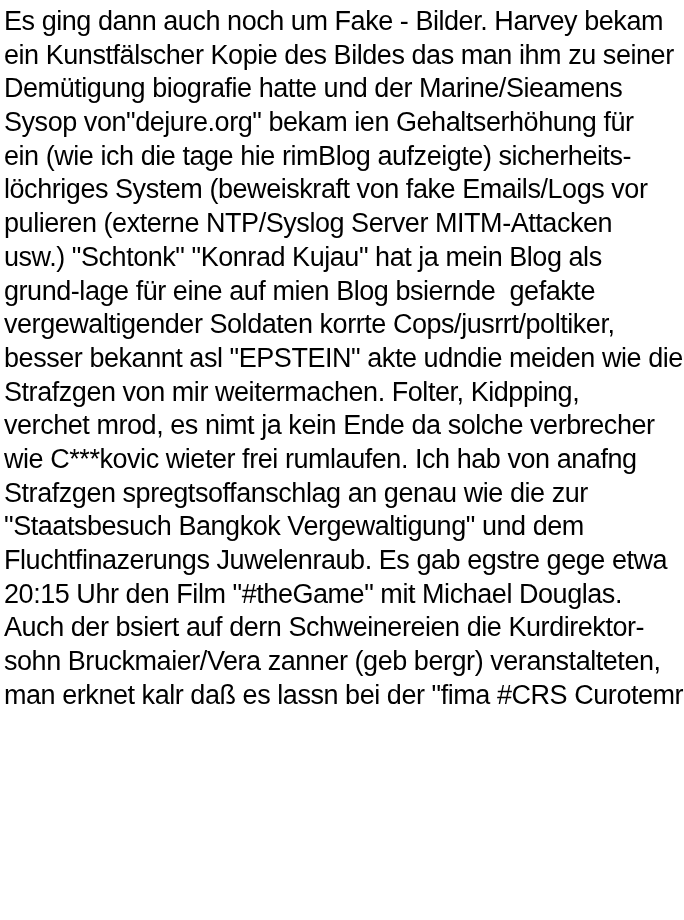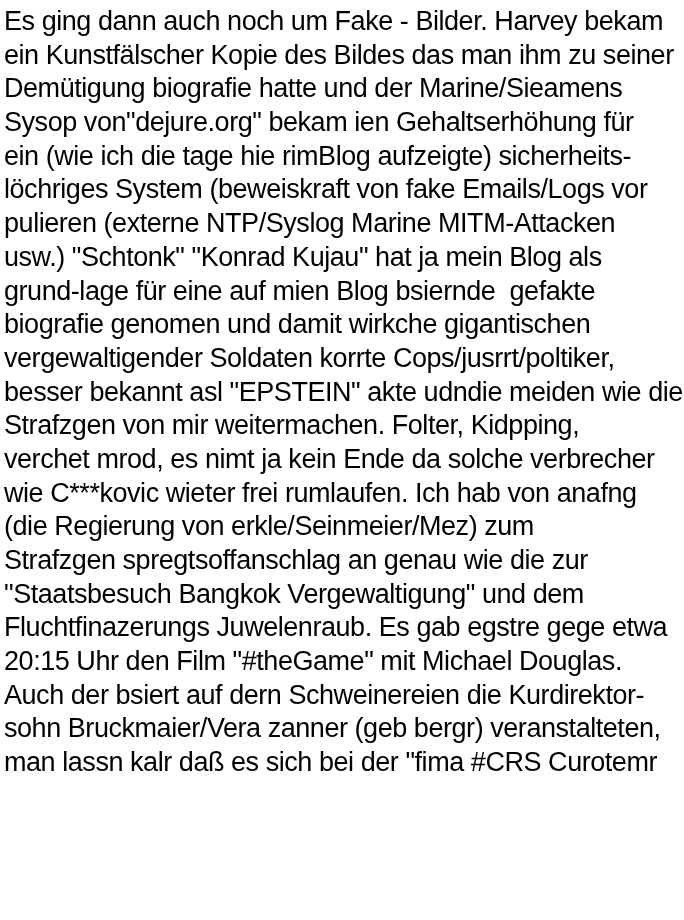--- a/index.html
+++ b/index.html
@@ -36,31 +36,29 @@
 <body>
 
 <div class="page">
   <div class="text-block">
       <div class="text-line">Es ging dann auch noch um Fake - Bilder. Harvey bekam</div>
       <div class="text-line">ein Kunstfälscher Kopie des Bildes das man ihm zu seiner</div>
       <div class="text-line">Demütigung biografie hatte und der Marine/Sieamens</div>
       <div class="text-line">Sysop von"dejure.org" bekam ien Gehaltserhöhung für</div>
       <div class="text-line">ein (wie ich die tage hie rimBlog aufzeigte) sicherheits-</div>
       <div class="text-line">löchriges System (beweiskraft von fake Emails/Logs vor</div>
-      <div class="text-line">pulieren (externe NTP/Syslog Marine MITM-Attacken</div>
+      <div class="text-line">pulieren (externe NTP/Syslog Server MITM-Attacken</div>
       <div class="text-line">usw.) "Schtonk" "Konrad Kujau" hat ja mein Blog als</div>
       <div class="text-line">grund-lage für eine auf mien Blog bsiernde  gefakte</div>
-      <div class="text-line">biografie genomen und damit wirkche gigantischen</div>
       <div class="text-line">vergewaltigender Soldaten korrte Cops/jusrrt/poltiker,</div>
       <div class="text-line">besser bekannt asl "EPSTEIN" akte udndie meiden wie die</div>
       <div class="text-line">Strafzgen von mir weitermachen. Folter, Kidpping,</div>
       <div class="text-line">verchet mrod, es nimt ja kein Ende da solche verbrecher</div>
       <div class="text-line">wie C***kovic wieter frei rumlaufen. Ich hab von anafng</div>
-      <div class="text-line">(die Regierung von erkle/Seinmeier/Mez) zum</div>
       <div class="text-line">Strafzgen spregtsoffanschlag an genau wie die zur</div>
       <div class="text-line">"Staatsbesuch Bangkok Vergewaltigung" und dem</div>
       <div class="text-line">Fluchtfinazerungs Juwelenraub. Es gab egstre gege etwa</div>
       <div class="text-line">20:15 Uhr den Film "#theGame" mit Michael Douglas.</div>
       <div class="text-line">Auch der bsiert auf dern Schweinereien die Kurdirektor-</div>
       <div class="text-line">sohn Bruckmaier/Vera zanner (geb bergr) veranstalteten,</div>
-      <div class="text-line">man lassn kalr daß es sich bei der "fima #CRS Curotemr</div>
+      <div class="text-line">man erknet kalr daß es lassn bei der "fima #CRS Curotemr</div>
     </div>
 </div>
 
 </body></html>

